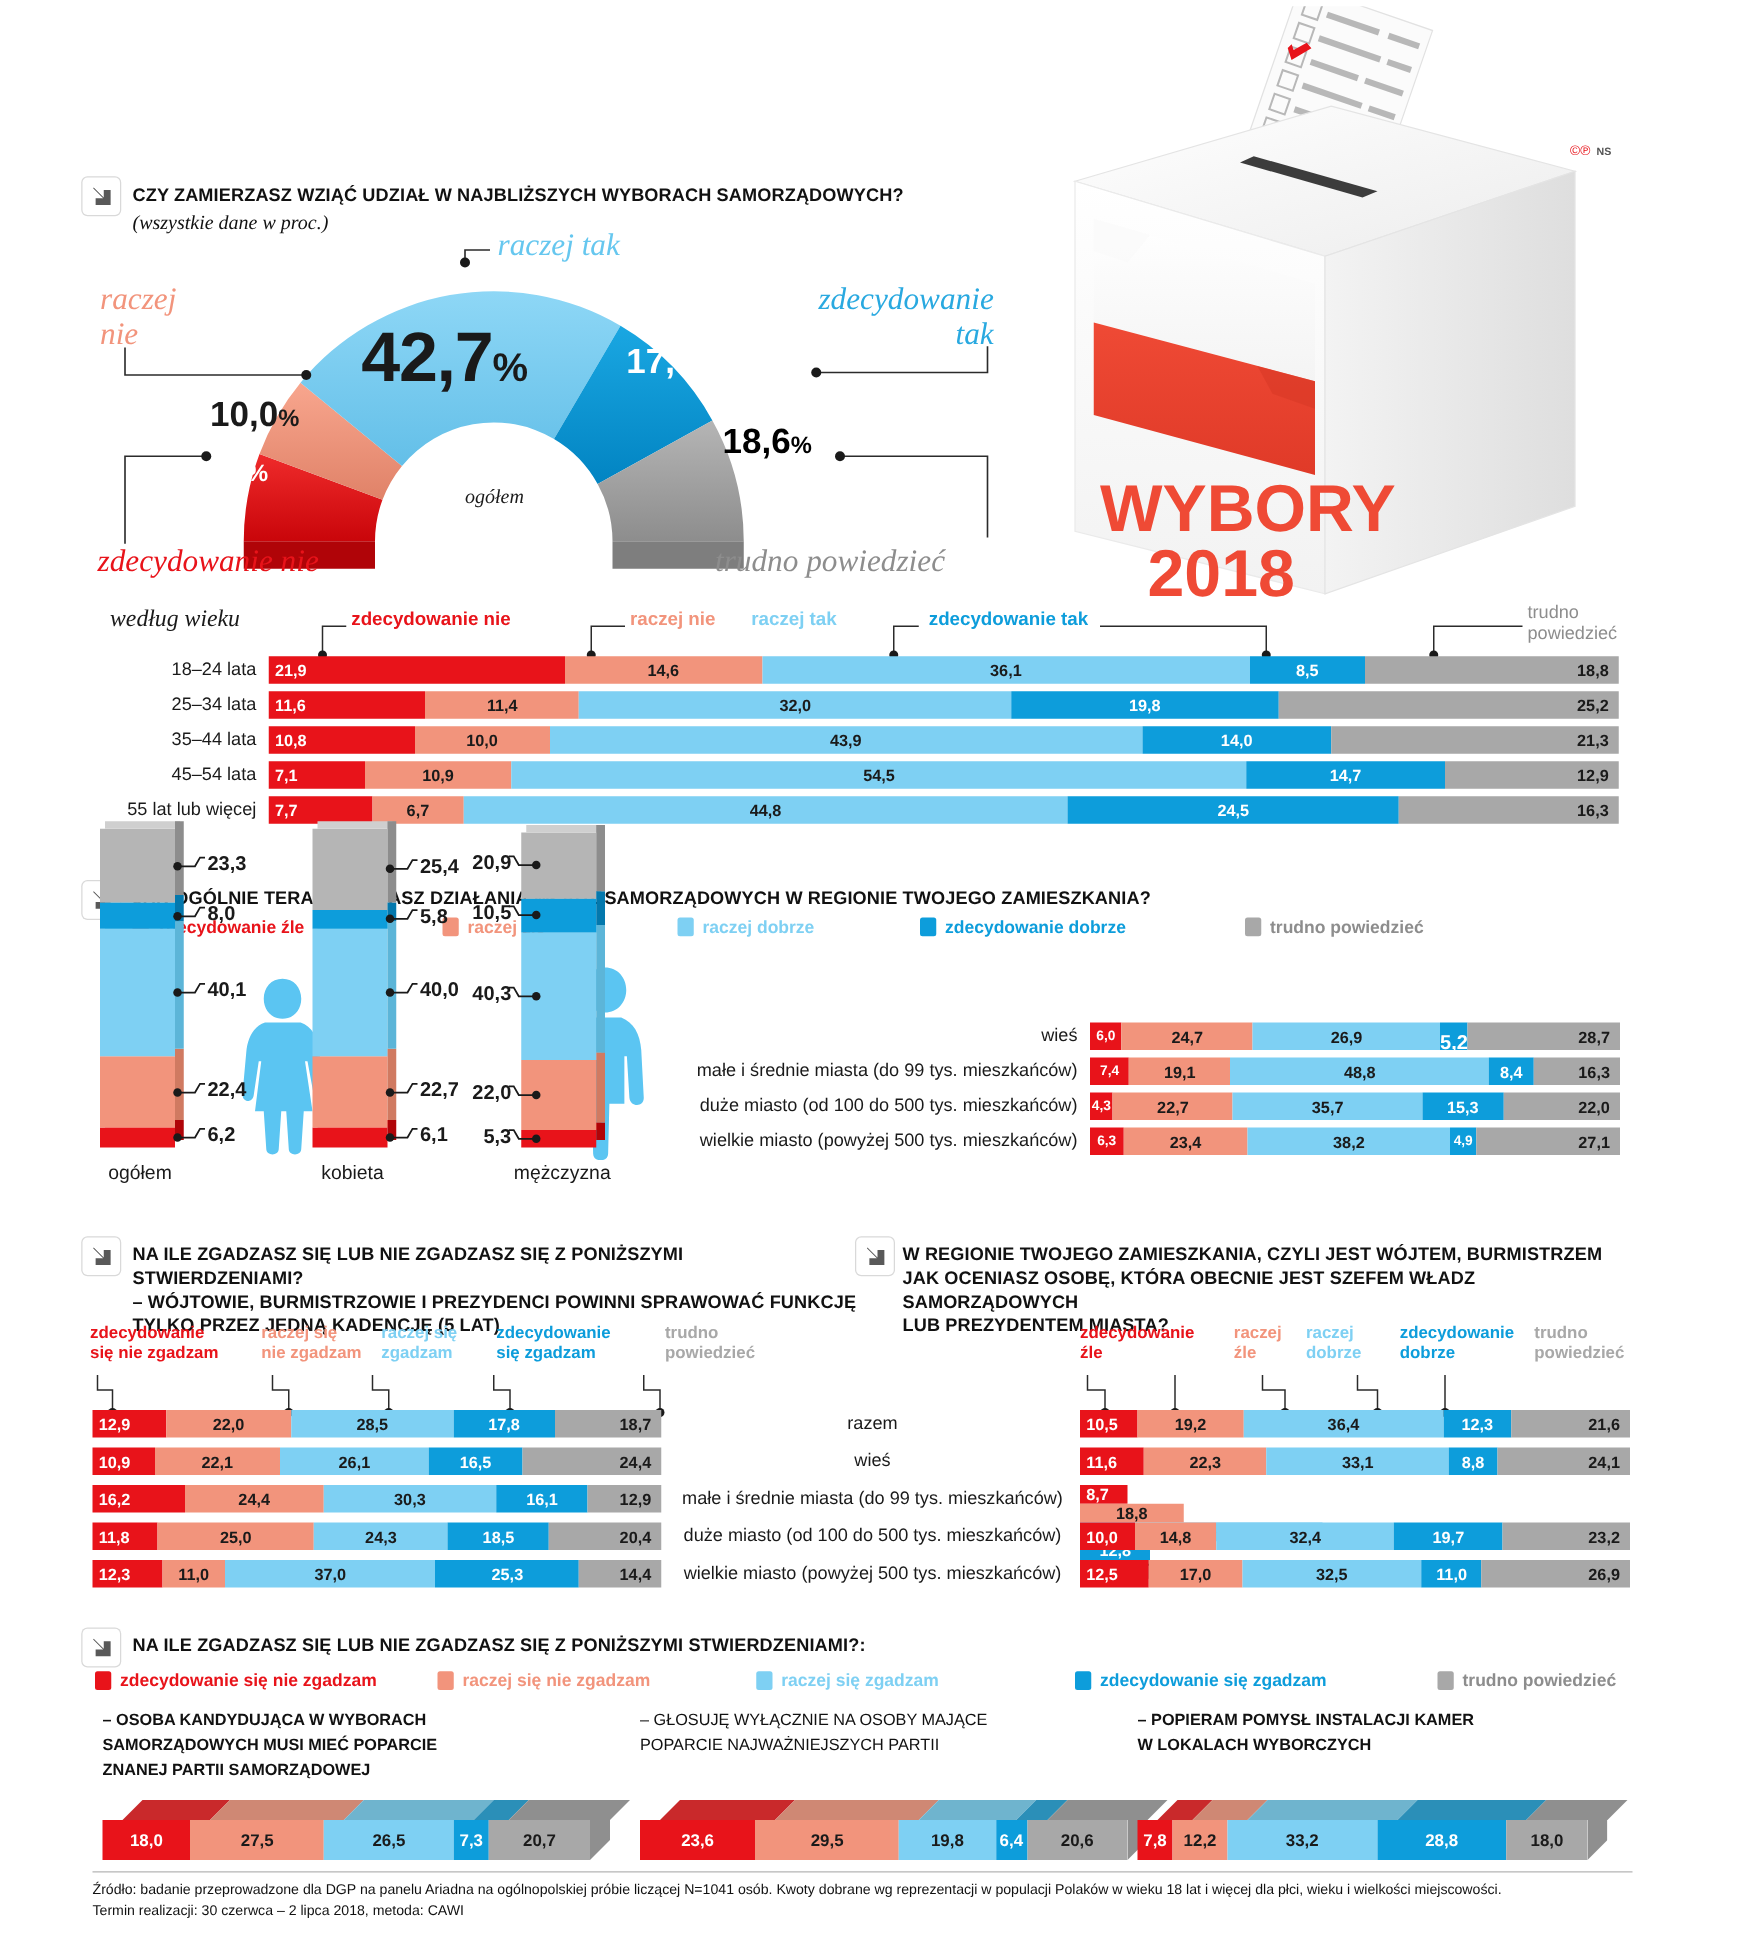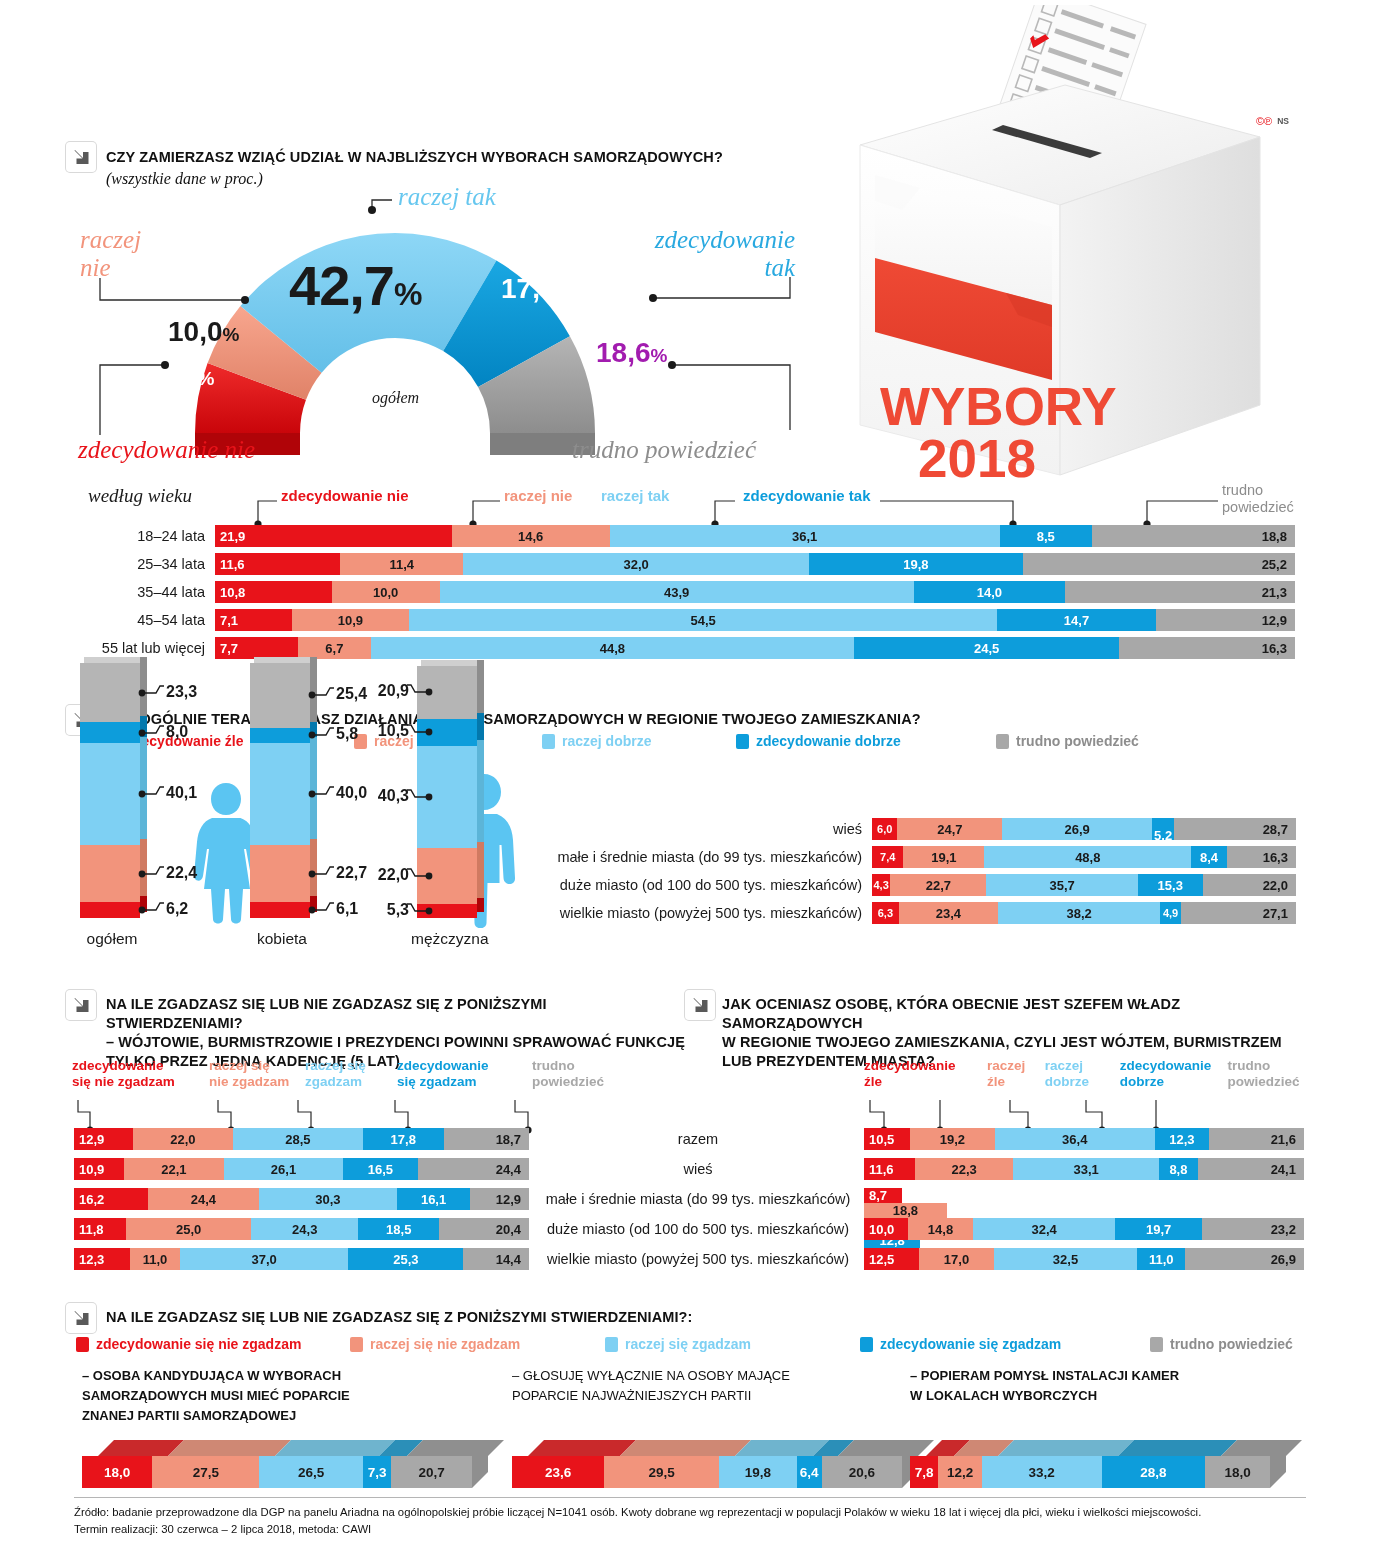--- a/index.html
+++ b/index.html
@@ -181,21 +181,21 @@
   </div>
   <div class="abs" style="left:73px;top:111px;color:#1a1a1a;font-size:28px;font-weight:bold;">
     <span>10,0</span><span style="font-size:19px;">%</span>
   </div>
   <div class="abs" style="left:194px;top:48px;color:#1a1a1a;font-size:56px;font-weight:bold;letter-spacing:-1px;">
     <span>42,7</span><span style="font-size:32px;">%</span>
   </div>
   <div class="abs" style="left:406px;top:68px;color:#ffffff;font-size:28px;font-weight:bold;">
     <span>17,9</span><span style="font-size:19px;">%</span>
   </div>
-  <div class="abs" style="left:483px;top:132px;color:#a21caf;font-size:28px;font-weight:bold;margin-left:18px;">
+  <div class="abs" style="left:483px;top:132px;color:#000000;font-size:28px;font-weight:bold;">
     <span>18,6</span><span style="font-size:19px;">%</span>
   </div>
   <div class="abs ser-it" style="left:277px;top:184px;font-size:16px;color:#1a1a1a;">ogółem</div>
 </div>
 
 <svg class="abs" style="left:0;top:180px;" width="840" height="290">
   <g stroke="#2b2b2b" stroke-width="1.3" fill="none">
     <path d="M372 30 L372 20 L392 20"></path>
     <path d="M245 120 L100 120 L100 98"></path>
     <path d="M165 185 L100 185 L100 255"></path>
@@ -551,21 +551,21 @@
         <div class="seg red lead" style="width: 25.4655px;">
           <span style="font-size: 11px; text-align: center; padding: 0px;">6,0</span>
         </div>
         <div class="seg salmon" style="width: 104.833px;">
           <span>24,7</span>
         </div>
         <div class="seg lblue" style="width: 149.822px;">
           <span>26,9</span>
         </div>
         <div class="seg dblue" style="width: 22.0701px;">
-          <span style="font-size: 13px; text-align: center; padding: 0px; margin-top: 12px;">5,2</span>
+          <span style="font-size: 16px; text-align: center; padding: 0px; margin-top: 12px;">5,2</span>
         </div>
         <div class="seg gray trail" style="width: 121.81px;">
           <span>28,7</span>
         </div>
       </div>
     </div>
     <div style="display: flex; align-items: center; height: 22px; margin-bottom: 6px;">
       <div class="rowlabel" style="width: 862px; padding-right: 10px;">małe i średnie miasta (do 99 tys. mieszkańców)</div>
       <div class="hbar" style="width: 424px;">
         <div class="seg red lead" style="width: 31.376px;">
@@ -784,22 +784,22 @@
   </div>
 
 <div class="abs" style="left:685px;top:990px;">
   <div class="arrow-ico">
     <svg width="21" height="21" viewBox="0 0 21 21">
         <path d="M4 3 L12 11 L12 5 L17.5 5 L17.5 17 L5.5 17 L5.5 11.5 L11.5 11.5 L3.5 3.5 Z" fill="#595959"></path>
       </svg>
   </div>
 </div>
 <div class="abs qhead" style="left:722px;top:995px;width:590px;">
+  <div>w regionie Twojego zamieszkania, czyli jest wójtem, burmistrzem</div>
   <div>Jak oceniasz osobę, która obecnie jest szefem władz samorządowych</div>
-  <div>w regionie Twojego zamieszkania, czyli jest wójtem, burmistrzem</div>
   <div>lub prezydentem miasta?</div>
 </div>
 <div class="abs" style="left:864px;top:1058px;width:450px;display:flex;">
   <div class="catlab" style="width:128px;color:#e8131a;">
     <div>zdecydowanie</div>
       <div>źle</div>
     </div>
   <div class="catlab" style="width:60px;color:#f2947c;">
     <div>raczej</div>
       <div>źle</div>

